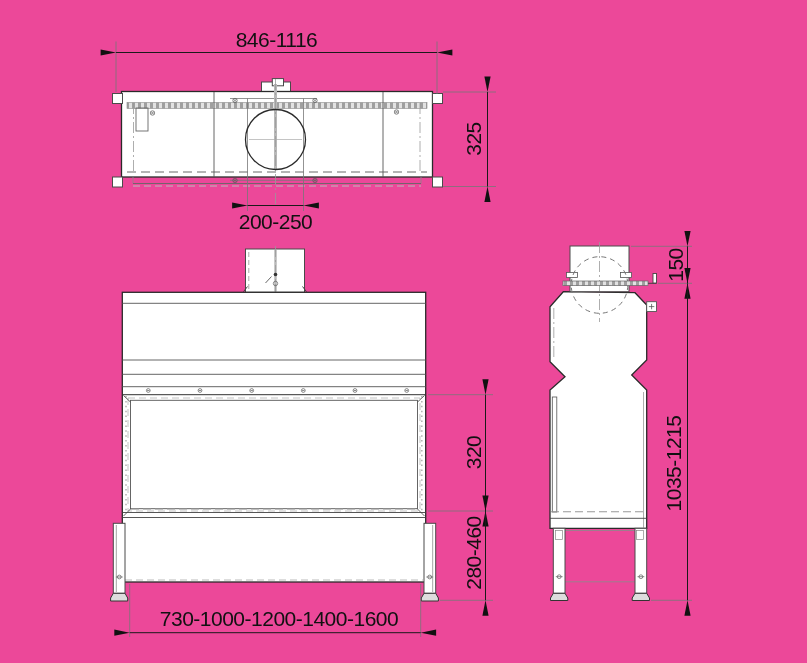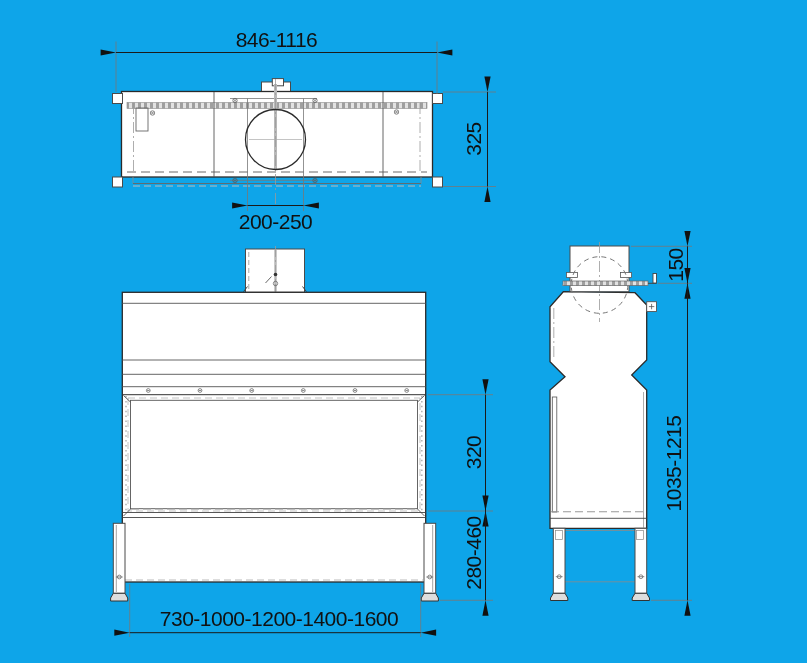--- a/index.html
+++ b/index.html
@@ -1,16 +1,16 @@
 <!DOCTYPE html>
 <html><head>
 <meta charset="utf-8">
 <style>
   html,body{margin:0;padding:0;background:#ffffff;}
-  .stage{position:relative;width:807px;height:663px;background:#0ea5e9;overflow:hidden;}
+  .stage{position:relative;width:807px;height:663px;background:#ec4899;overflow:hidden;}
   svg{display:block;}
   .ol{stroke:#2a2a2a;stroke-width:1.3;fill:none;stroke-linejoin:miter;}
   .olf{stroke:#2a2a2a;stroke-width:1.3;fill:#ffffff;stroke-linejoin:miter;}
   .mlf{stroke:#4a4a4a;stroke-width:1;fill:#ffffff;}
   .tl{stroke:#8a8a8a;stroke-width:0.8;fill:none;}
   .dash{stroke:#9c9c9c;stroke-width:1.7;stroke-dasharray:9 5;fill:none;}
   .dashlt{stroke:#bbbbbb;stroke-width:1;stroke-dasharray:7 4;fill:none;}
   .cl{stroke:#999999;stroke-width:0.8;stroke-dasharray:11 3 2 3;fill:none;}
   .dot{stroke:#b0b0b0;stroke-width:1.5;stroke-dasharray:1.5 3.4;fill:none;}
   .dim{stroke:#1a1a1a;stroke-width:1;fill:none;}

